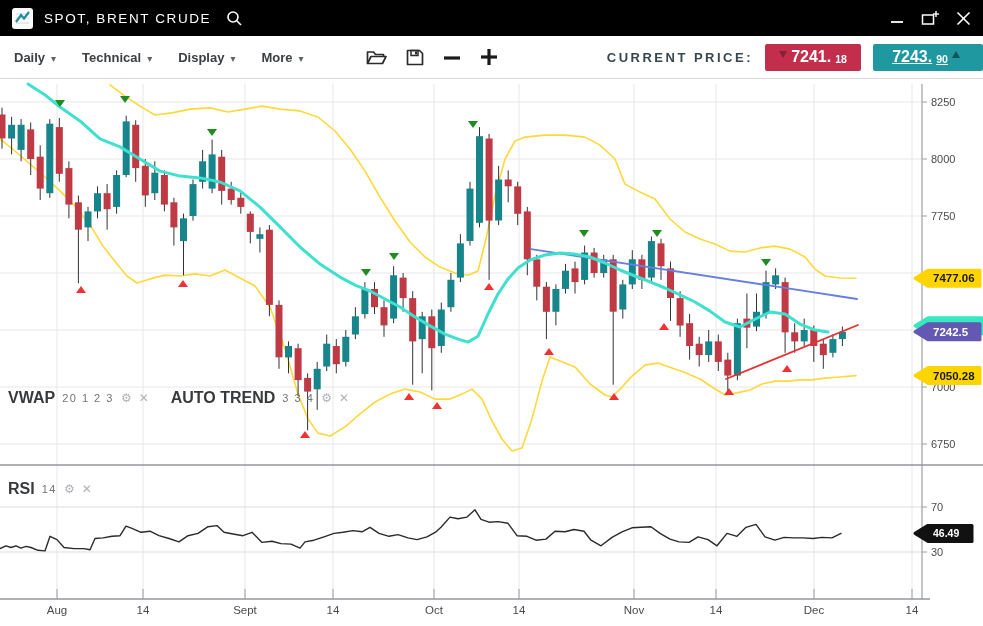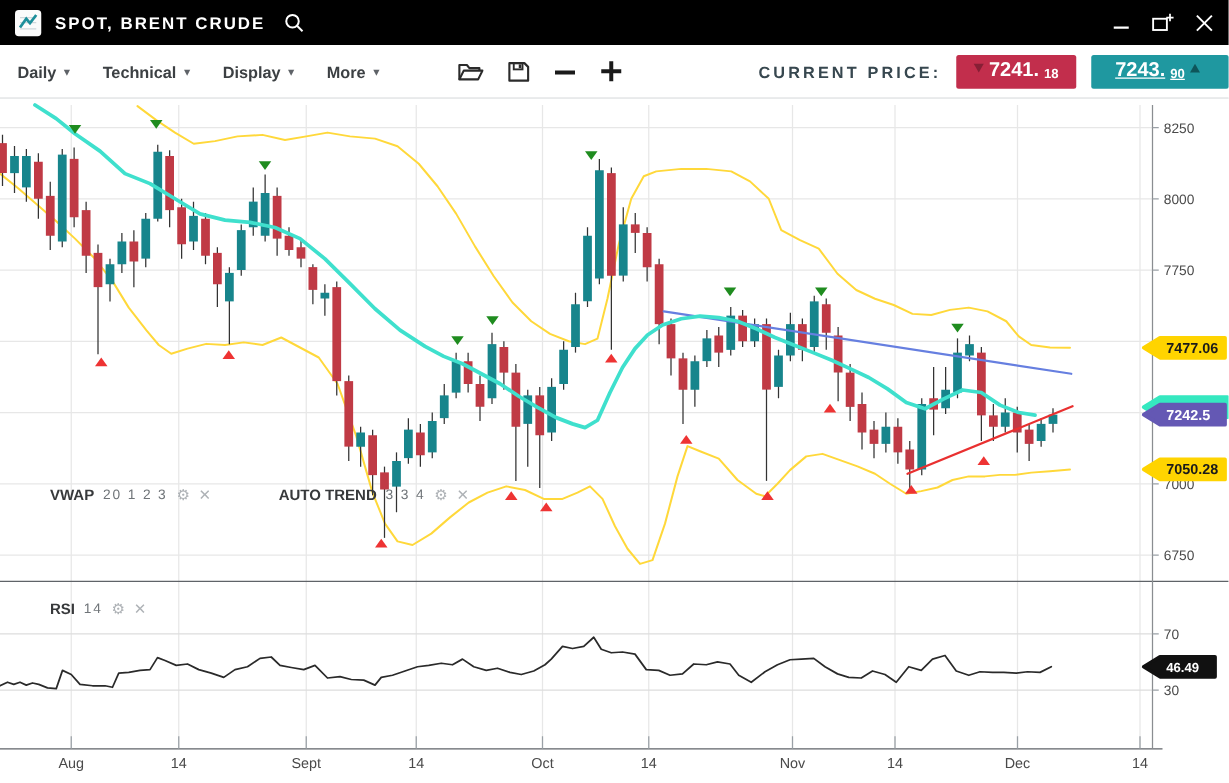--- a/index.html
+++ b/index.html
@@ -4,21 +4,21 @@
 <style>
   * { margin:0; padding:0; box-sizing:border-box; }
   html,body { width:983px; height:626px; overflow:hidden; background:#fff;
               font-family:"Liberation Sans", sans-serif; }
 
   
   .titlebar { height:36px; background:#000; display:flex; align-items:center;
               padding:0 12px; gap:11px; }
   .app-icon { width:21px; height:21px; background:#fbfbfb; border-radius:3px;
               display:flex; align-items:center; justify-content:center; flex:0 0 auto; }
-  .tb-title { color:#fff; font-size:13.5px; font-weight:700; letter-spacing:1.6px; }
+  .tb-title { color:#fff; font-size:13.5px; font-weight:400; letter-spacing:1.6px; }
   .tb-search { margin-left:4px; cursor:pointer; display:flex; }
   .win-controls { margin-left:auto; display:flex; align-items:center; gap:17px; }
   .win-btn { cursor:pointer; display:flex; }
 
   
   .toolbar { height:43px; background:#fff; border-bottom:1px solid #d8dadb;
              display:flex; align-items:center; padding:0 0 0 14px; gap:26px; }
   .menu { display:flex; align-items:center; gap:6px; cursor:pointer; }
   .menu-label { font-size:13px; font-weight:700; color:#3c4043; }
   .menu-caret { font-size:10px; color:#5f6368; padding-top:2px; }
@@ -38,21 +38,21 @@
   .arr-up { width:0; height:0; border-left:4px solid transparent;
             border-right:4px solid transparent; border-bottom:7px solid #0e555a;
             margin-bottom:6px; }
 
   
   .chart-wrap { position:relative; width:983px; height:546px; background:#fff; }
   #chart-svg { position:absolute; left:0; top:0;
                font-family:"Liberation Sans", sans-serif; }
   .ind-row { position:absolute; left:8px; display:flex; align-items:center;
              gap:7px; z-index:5; }
-  .ind-name   { font-size:12px; font-weight:700; color:#37393b;margin-left:32px; }
+  .ind-name   { font-size:16px; font-weight:700; color:#37393b; }
   .ind-params { font-size:11px; color:#6f7478; letter-spacing:1.5px; }
   .ind-icon { font-size:12px; color:#aeb2b6; cursor:pointer; line-height:1; }
   .ind-gap { width:8px; }
 </style>
 </head>
 <body>
 
 <div class="titlebar">
   <div class="app-icon">
     <svg width="21" height="21">

